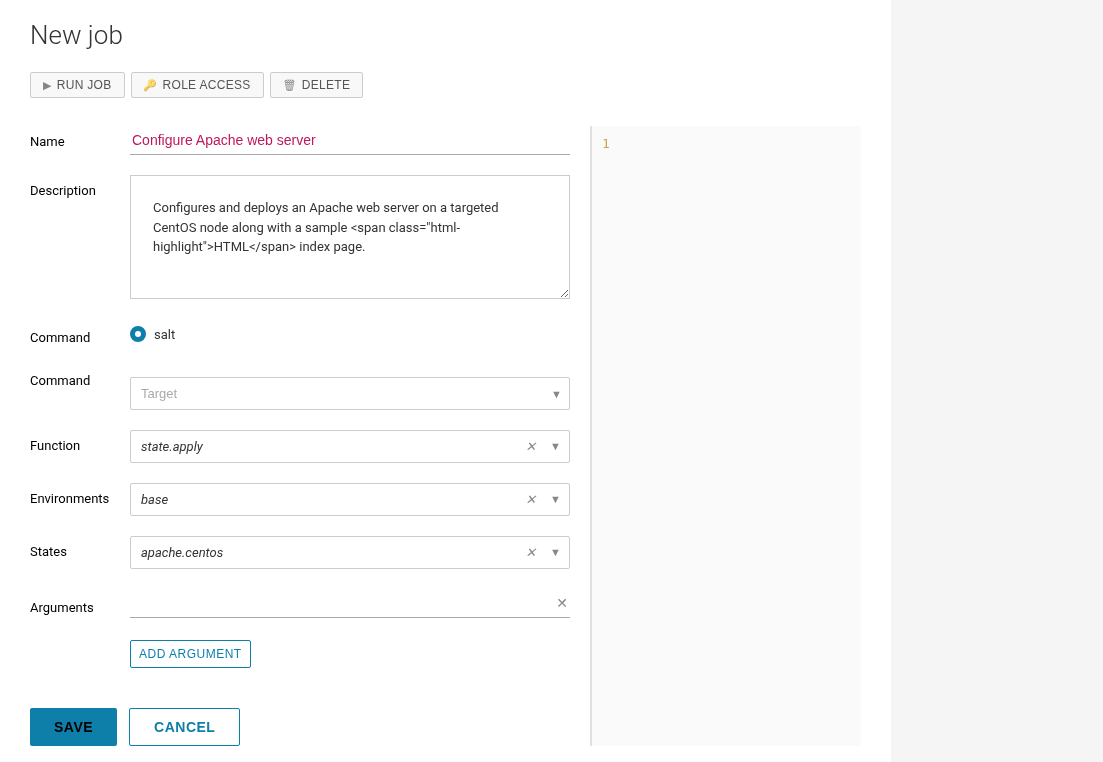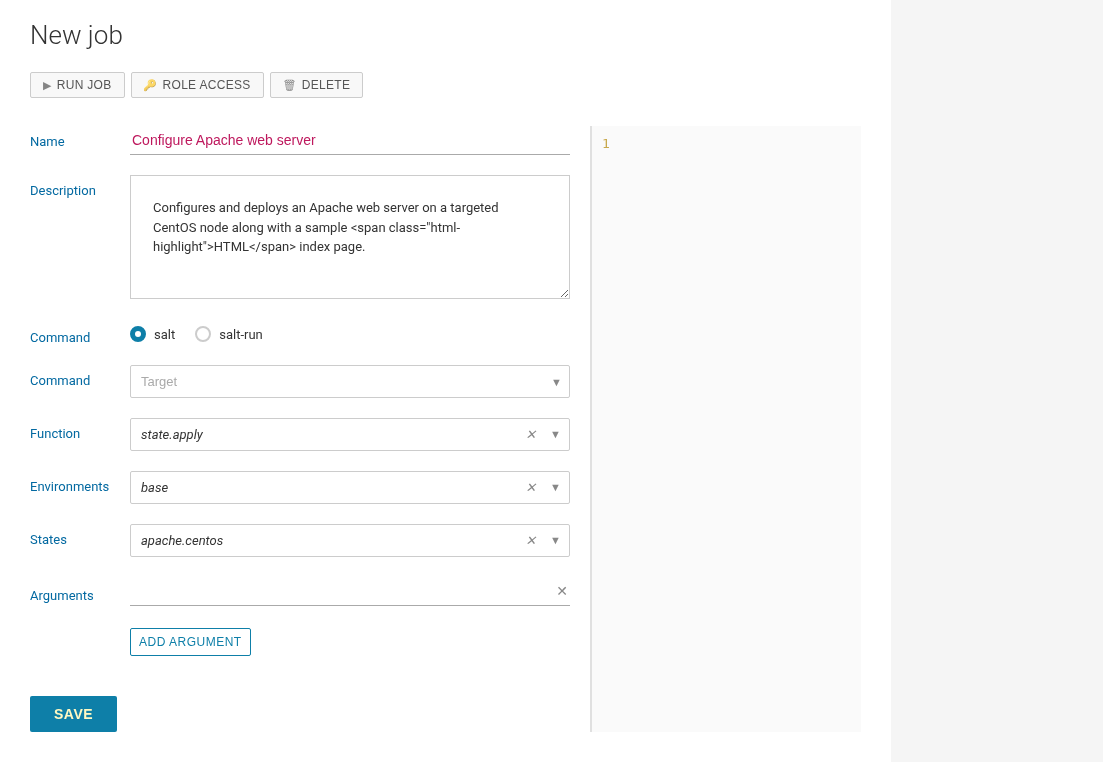--- a/index.html
+++ b/index.html
@@ -68,21 +68,21 @@
       font-family: monospace;
     }
     .form-row {
       display: flex;
       align-items: flex-start;
       margin-bottom: 20px;
     }
     .form-label {
       width: 100px;
       padding-top: 8px;
-      color: #0369a1;
+      color: #000000;
       font-size: 13px;
       flex-shrink: 0;
     }
     .form-control {
       flex: 1;
     }
     .text-input {
       width: 100%;
       border: none;
       border-bottom: 1px solid #aaa;
@@ -137,20 +137,21 @@
       border-radius: 50%;
       background: #fff;
     }
     .radio-label {
       font-size: 13px;
       color: #333;
     }
     .select-wrapper {
       position: relative;
       width: 100%;
+      margin-top: 12px;
     }
     .select-field {
       width: 100%;
       border: 1px solid #ccc;
       outline: none;
       padding: 8px 30px 8px 10px;
       font-size: 13px;
       color: #333;
       background: #fff;
       appearance: none;
@@ -235,21 +236,21 @@
       border-radius: 2px;
     }
     .footer-buttons {
       display: flex;
       gap: 12px;
       margin-top: 40px;
     }
     .save-btn {
       padding: 10px 24px;
       background: #0e7fa8;
-      color: #fef9c3;
+      color: #000000;
       border: none;
       font-size: 14px;
       font-weight: 600;
       text-transform: uppercase;
       letter-spacing: 0.5px;
       cursor: pointer;
       border-radius: 2px;
     }
     .cancel-btn {
       padding: 10px 24px;
@@ -305,24 +306,20 @@
       </div>
 
       <div class="form-row">
         <div class="form-label">Command</div>
         <div class="form-control">
           <div class="radio-group">
             <label class="radio-item">
               <div class="radio-circle selected"></div>
               <span class="radio-label">salt</span>
             </label>
-            <label class="radio-item">
-              <div class="radio-circle"></div>
-              <span class="radio-label">salt-run</span>
-            </label>
           </div>
         </div>
       </div>
 
       <div class="form-row">
         <div class="form-label">Command</div>
         <div class="form-control">
           <div class="select-wrapper">
             <select class="select-field placeholder-style">
               <option value="" textcontent="Target">Target</option>
@@ -372,20 +369,21 @@
           <span class="arguments-clear">✕</span>
         </div>
       </div>
 
       <div style="margin-bottom: 20px;">
         <button class="add-argument-btn">ADD ARGUMENT</button>
       </div>
 
       <div class="footer-buttons">
         <button class="save-btn">SAVE</button>
+        <button class="cancel-btn">CANCEL</button>
       </div>
 
     </div>
 
     <div class="form-right">
       <span class="line-number">1</span>
     </div>
   </div>
 
 </div>

